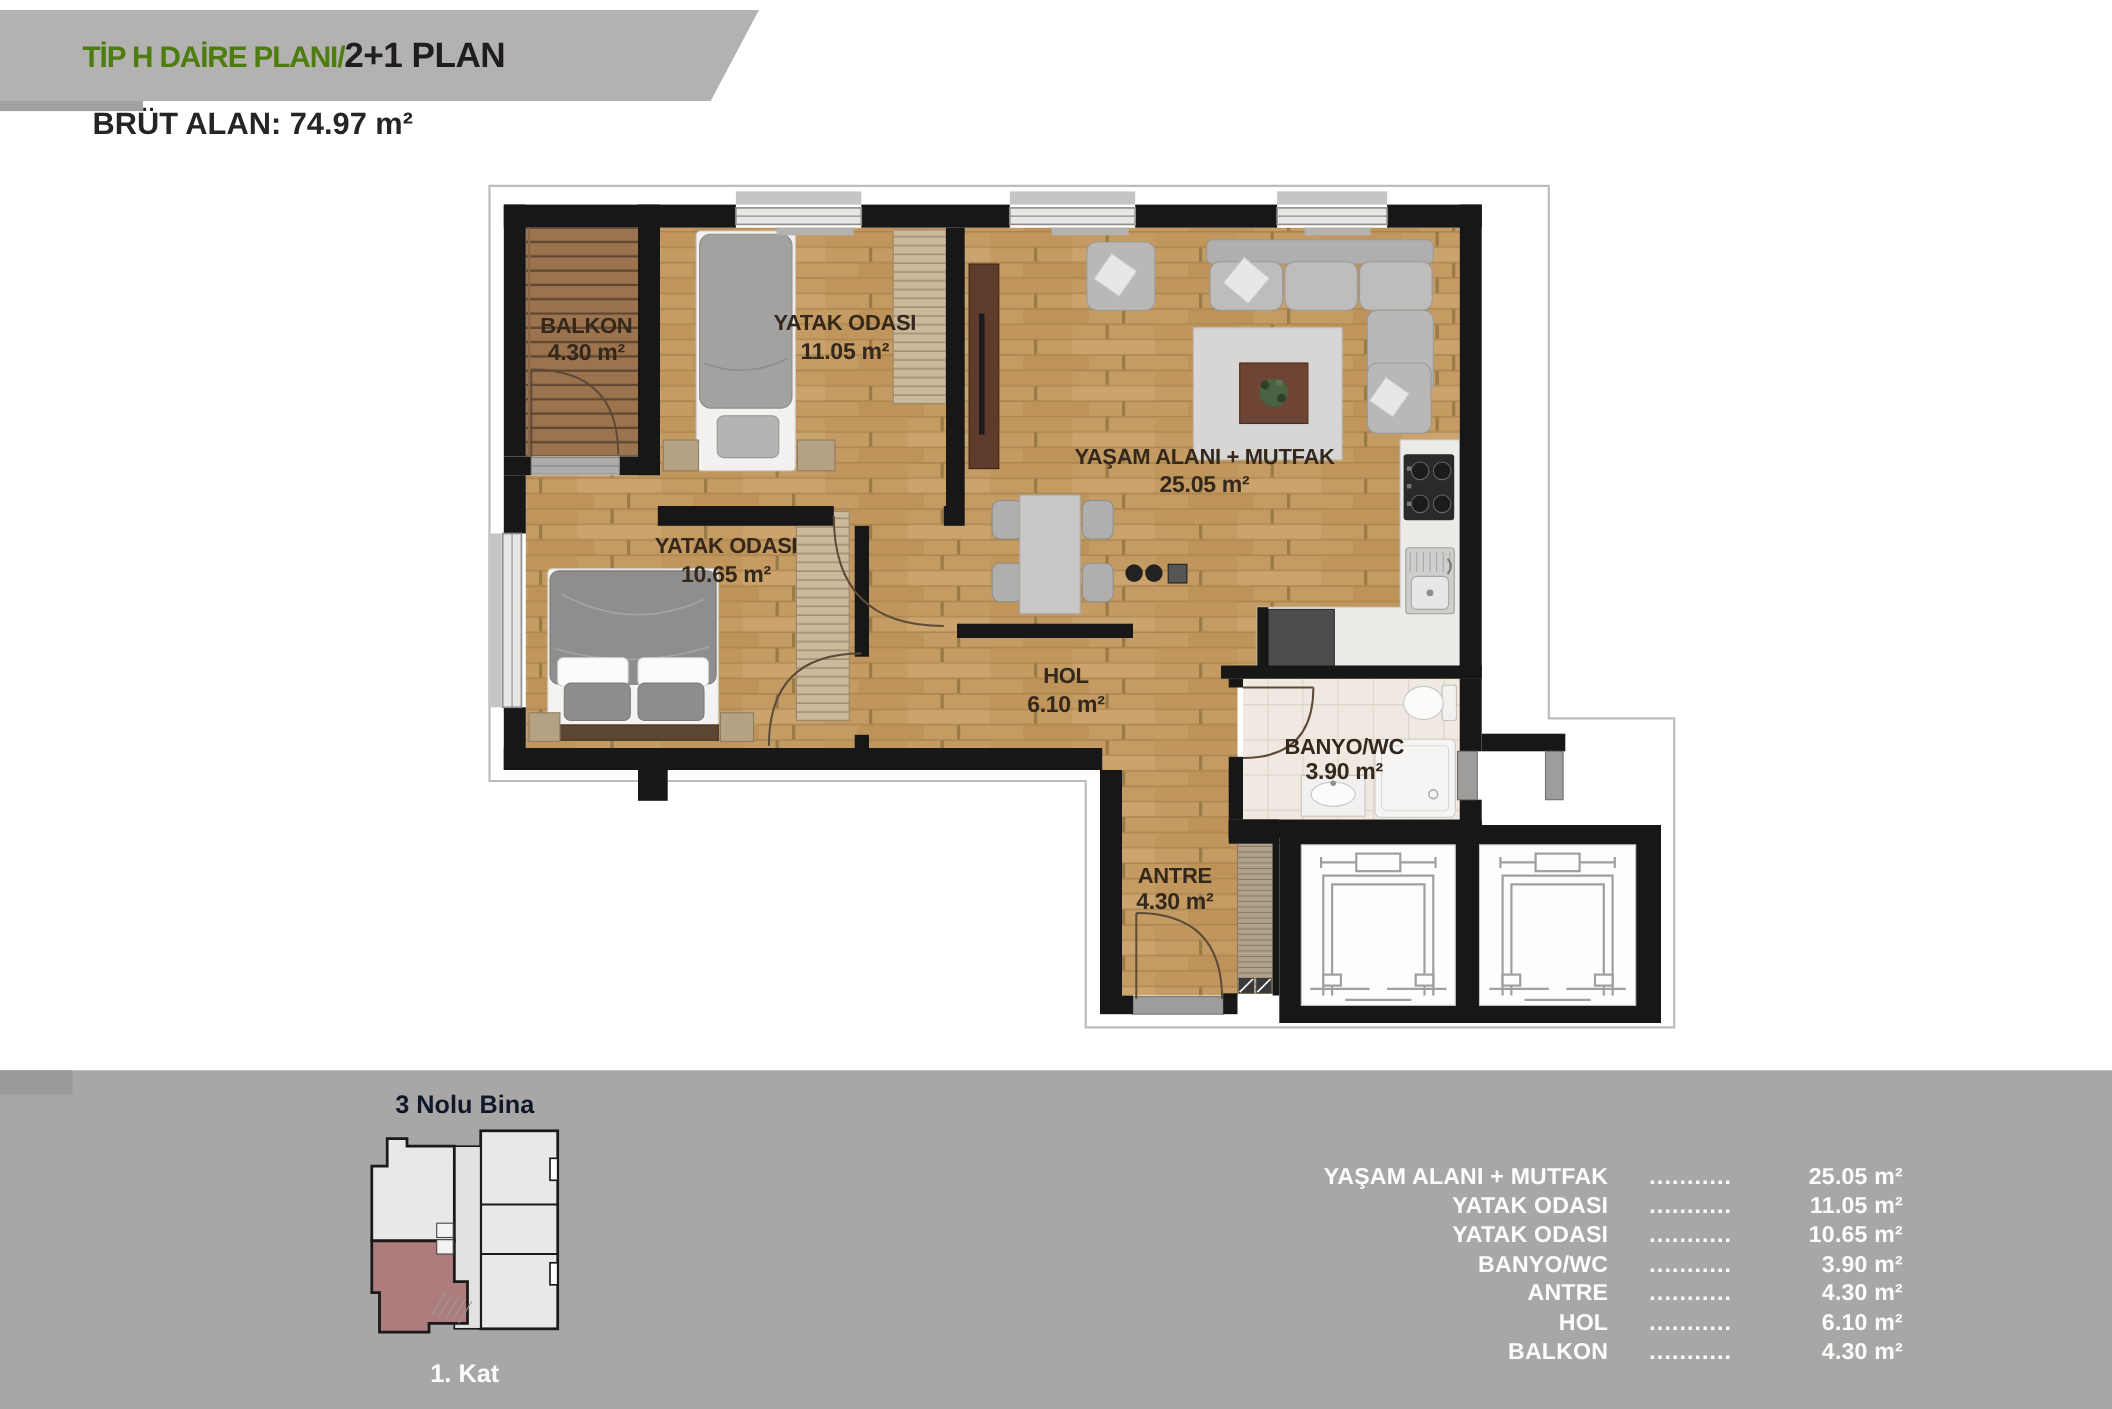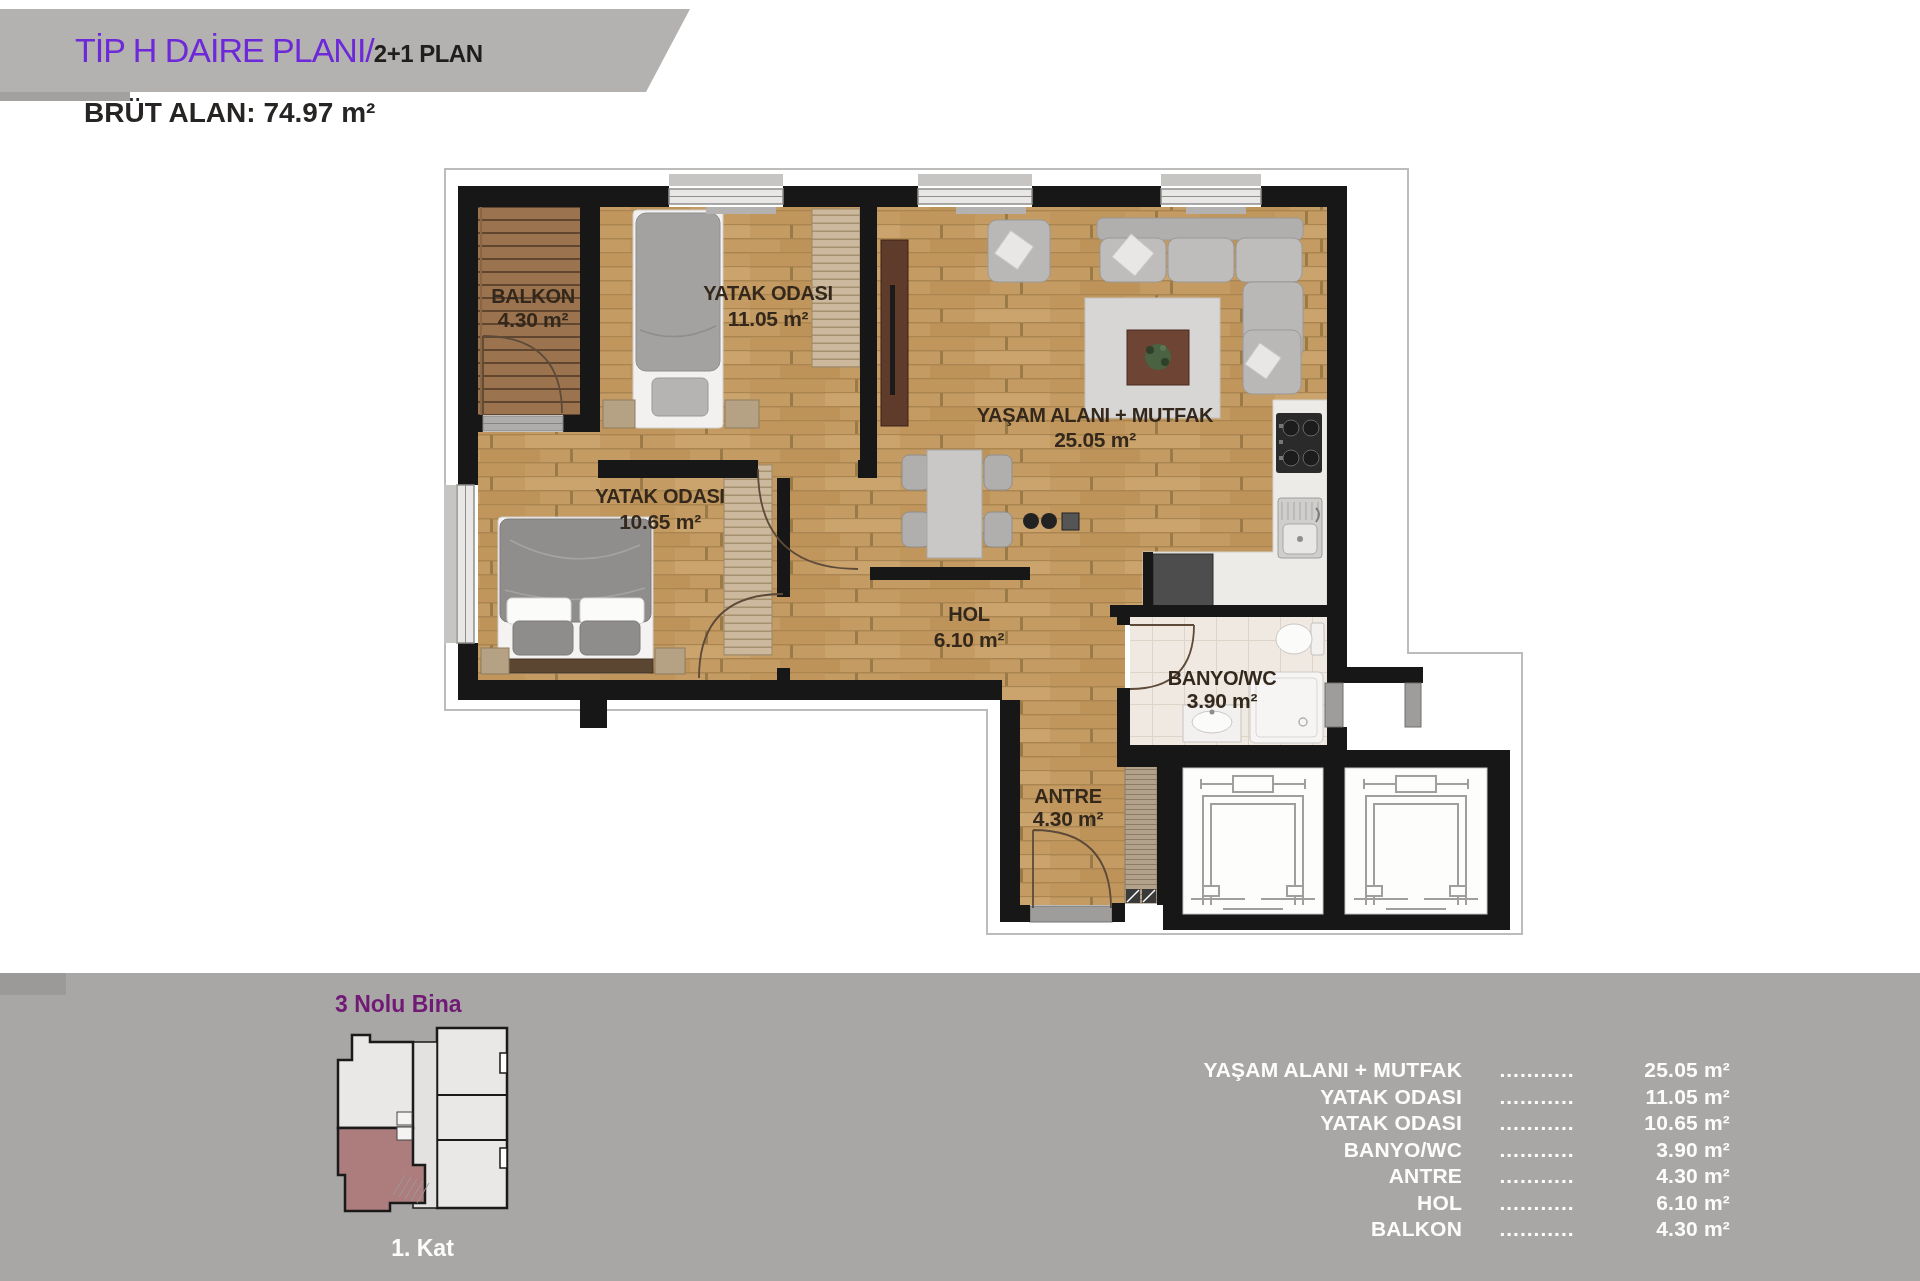--- a/index.html
+++ b/index.html
@@ -3,38 +3,38 @@
 <meta charset="utf-8">
 <style>
   html,body{margin:0;padding:0;background:#ffffff;}
   .page{position:relative;width:1920px;height:1281px;overflow:hidden;background:#ffffff;
         font-family:"Liberation Sans",sans-serif;}
   
   .banner{position:absolute;left:0;top:9px;width:700px;height:83px;background:#b4b2b0;
           clip-path:polygon(0 0,690px 0,646px 100%,0 100%);z-index:5;}
   .banner-shadow{position:absolute;left:0;top:90px;width:130px;height:11px;background:#a3a19f;z-index:4;}
   .title-line{position:absolute;left:75px;top:9px;height:83px;line-height:83px;white-space:nowrap;z-index:6;}
-  .title-main{font-size:34px;font-weight:normal;color:#6d28d9;letter-spacing:-1px;}
-  .title-sub{font-size:24px;font-weight:bold;color:#1f1e1c;letter-spacing:-0.5px;}
+  .title-main{font-size:27px;font-weight:bold;color:#4d7c0f;letter-spacing:-1px;}
+  .title-sub{font-size:32px;font-weight:bold;color:#1f1e1c;letter-spacing:-0.5px;}
   .gross-area{position:absolute;left:84px;top:97px;font-size:28px;font-weight:bold;color:#262523;z-index:6;}
   
   .plan-svg{position:absolute;left:0;top:0;z-index:1;}
   .wall{fill:#171717;}
   .room-label{font-family:"Liberation Sans",sans-serif;font-weight:bold;font-size:20px;
               fill:#33281b;text-anchor:middle;letter-spacing:-0.3px;}
   .room-area{font-family:"Liberation Sans",sans-serif;font-weight:bold;font-size:21px;
              fill:#33281b;text-anchor:middle;letter-spacing:-0.3px;}
   .arc{fill:none;stroke:#5d4a38;stroke-width:1.8;}
   .thin{fill:none;stroke:#bdbcba;stroke-width:2;}
   .elev{fill:none;stroke:#a09f9d;stroke-width:2;}
   
   .footer{position:absolute;left:0;top:973px;width:1920px;height:308px;background:#a8a7a5;z-index:3;}
   .footer-notch{position:absolute;left:0;top:0;width:66px;height:22px;background:#9b9a98;}
-  .bina-label{position:absolute;left:335px;top:18px;width:175px;text-align:left;
-              font-size:23px;font-weight:bold;color:#701a75;}
+  .bina-label{position:absolute;left:335px;top:18px;width:175px;text-align:center;
+              font-size:23px;font-weight:bold;color:#0f172a;}
   .kat-label{position:absolute;left:335px;top:262px;width:175px;text-align:center;
              font-size:23px;font-weight:bold;color:#fcfcfb;}
   .miniplan{position:absolute;left:335px;top:50px;}
   .room-list{position:absolute;right:190px;top:84px;width:640px;}
   .room-row{display:flex;align-items:baseline;height:26.5px;line-height:26.5px;
             font-size:21px;font-weight:bold;color:#fcfcfb;letter-spacing:0.2px;}
   .room-row .rl-label{flex:1;text-align:right;}
   .room-row .rl-dots{width:150px;text-align:center;letter-spacing:1px;}
   .room-row .rl-value{width:118px;text-align:right;}
 </style>

